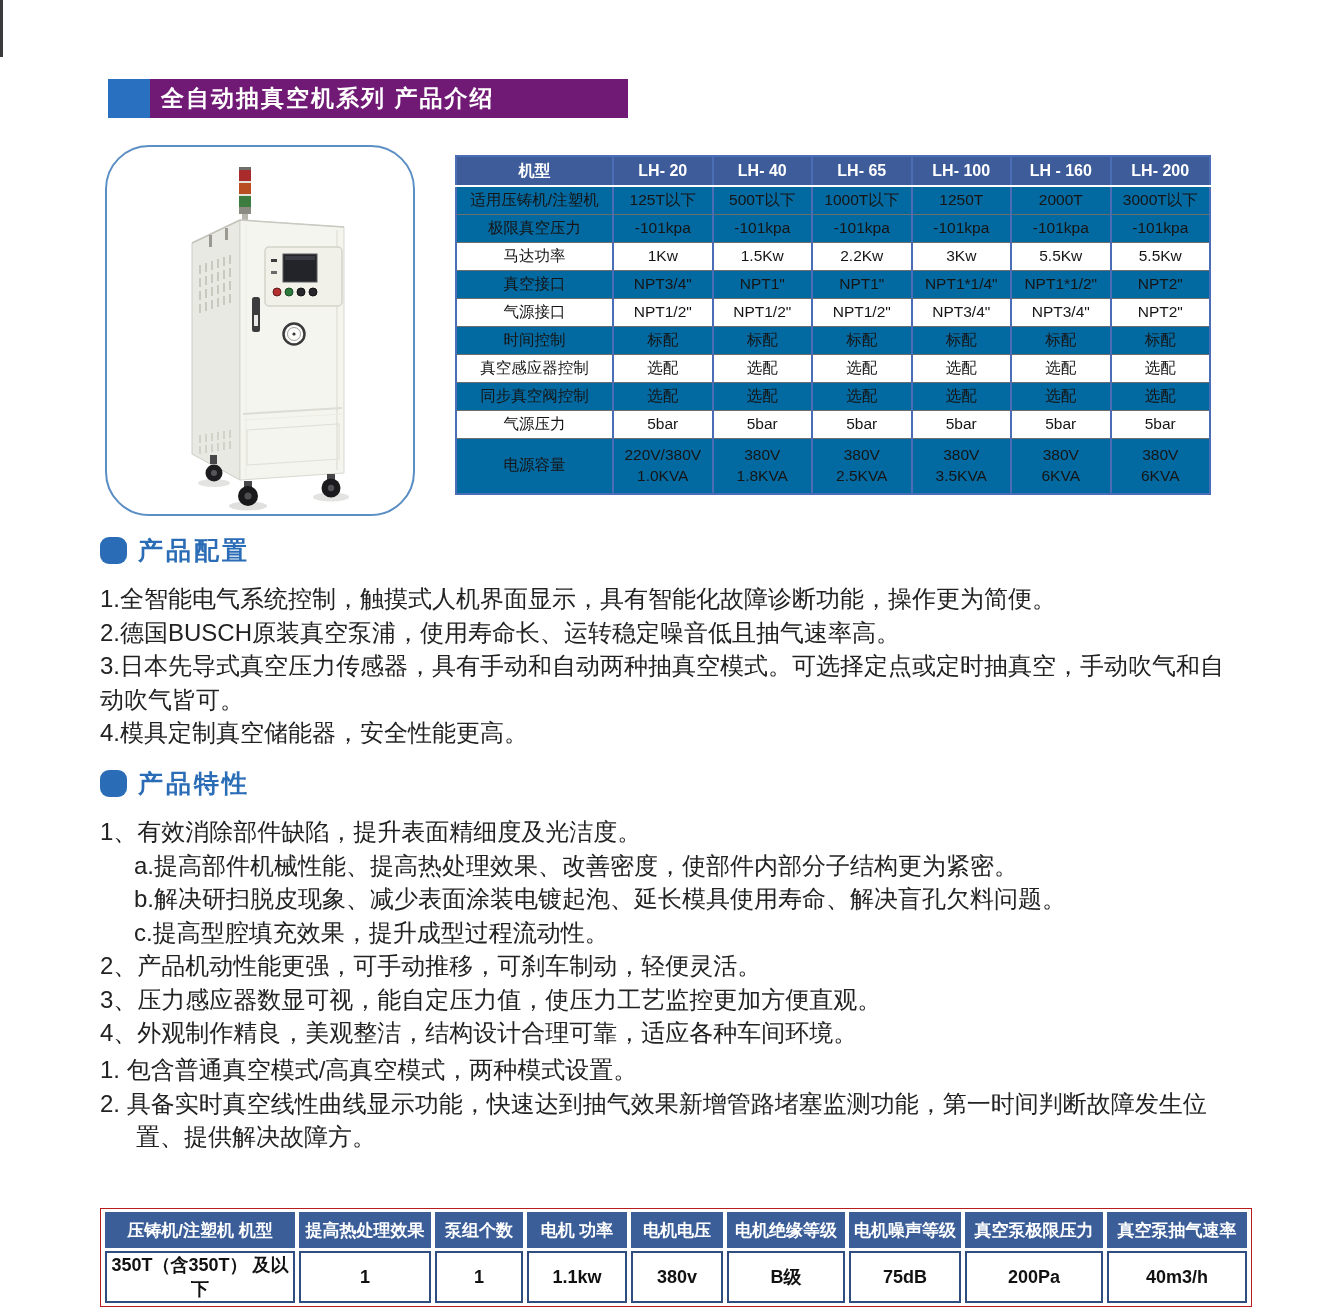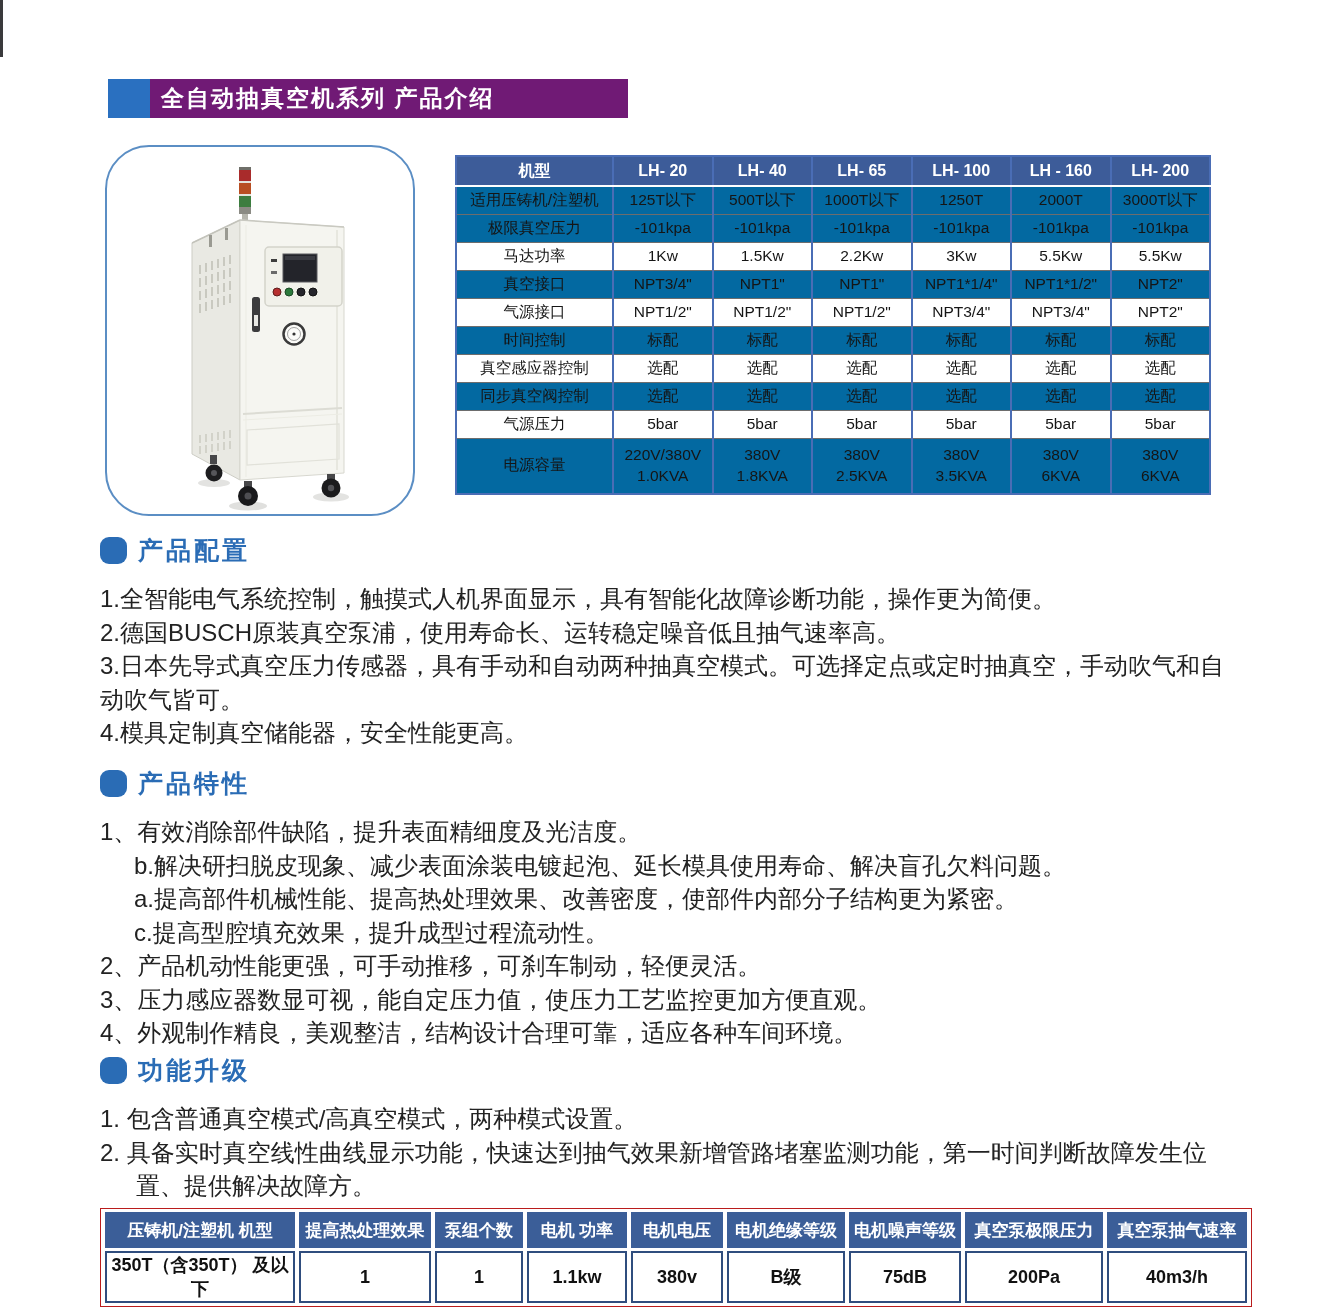--- a/index.html
+++ b/index.html
@@ -313,34 +313,30 @@
     </div>
 </div>
 
 <div class="section" id="sec-features">
   <div class="sec-heading">
     <span class="sec-icon"></span>
     <span class="sec-title">产品特性</span>
   </div>
   <div class="sec-items">
       <div class="it-flush">1、有效消除部件缺陷，提升表面精细度及光洁度。</div>
+      <div class="it-sub">a.提高部件机械性能、提高热处理效果、改善密度，使部件内部分子结构更为紧密。</div>
       <div class="it-sub">b.解决研扫脱皮现象、减少表面涂装电镀起泡、延长模具使用寿命、解决盲孔欠料问题。</div>
-      <div class="it-sub">a.提高部件机械性能、提高热处理效果、改善密度，使部件内部分子结构更为紧密。</div>
       <div class="it-sub">c.提高型腔填充效果，提升成型过程流动性。</div>
       <div class="it-flush">2、产品机动性能更强，可手动推移，可刹车制动，轻便灵活。</div>
       <div class="it-flush">3、压力感应器数显可视，能自定压力值，使压力工艺监控更加方便直观。</div>
       <div class="it-flush">4、外观制作精良，美观整洁，结构设计合理可靠，适应各种车间环境。</div>
     </div>
 </div>
 
 <div class="section" id="sec-upgrade">
-  <div class="sec-heading">
-    <span class="sec-icon"></span>
-    <span class="sec-title">功能升级</span>
-  </div>
   <div class="sec-items">
       <div class="it-hang">1.  包含普通真空模式/高真空模式，两种模式设置。</div>
       <div class="it-hang">2.  具备实时真空线性曲线显示功能，快速达到抽气效果新增管路堵塞监测功能，第一时间判断故障发生位置、提供解决故障方。</div>
     </div>
 </div>
 
 <div id="pump-wrap" class="abs">
   <table class="pump">
     <colgroup id="pump-cols">
         <col style="width: 190px;">

